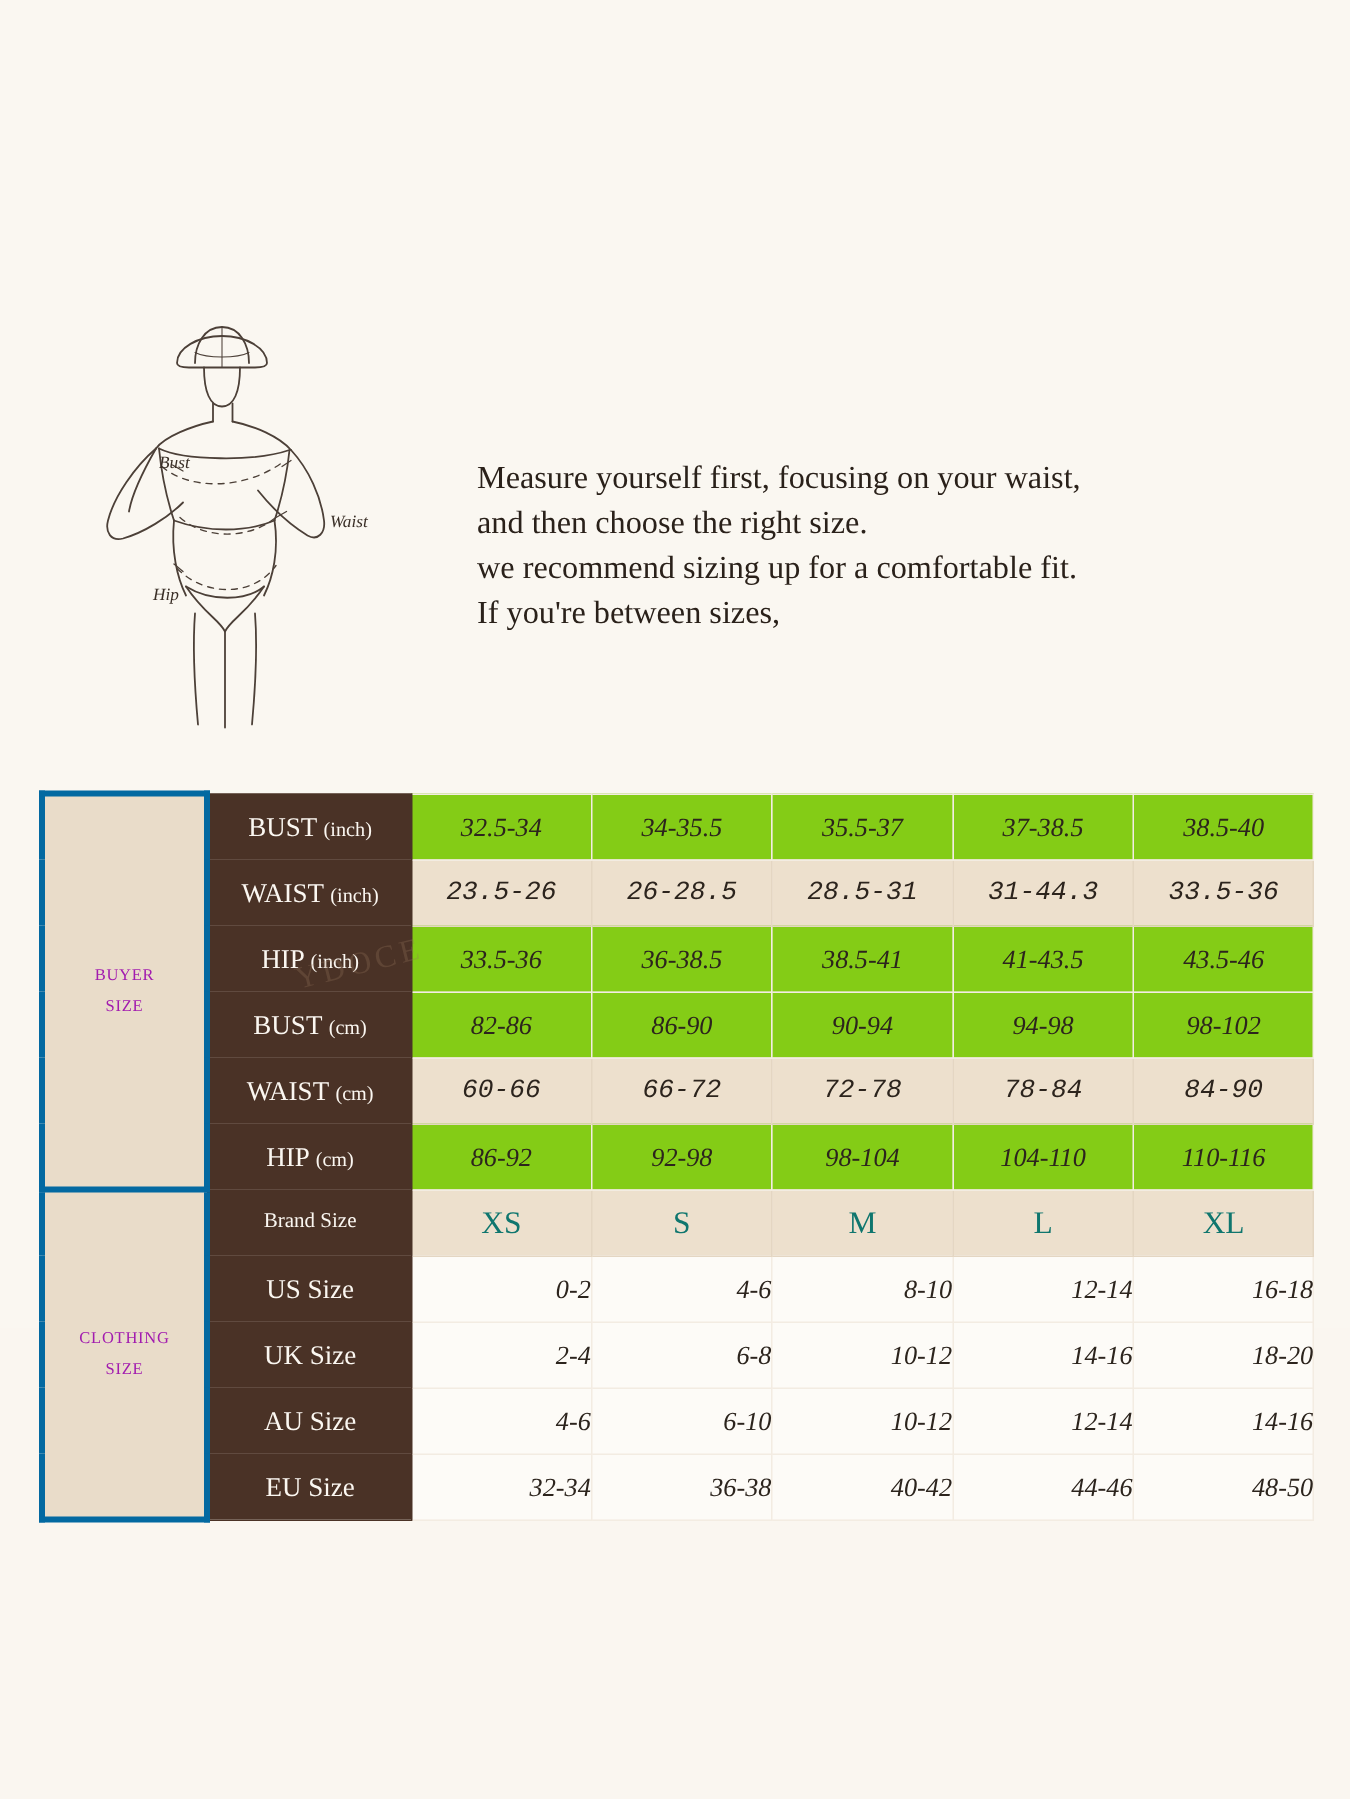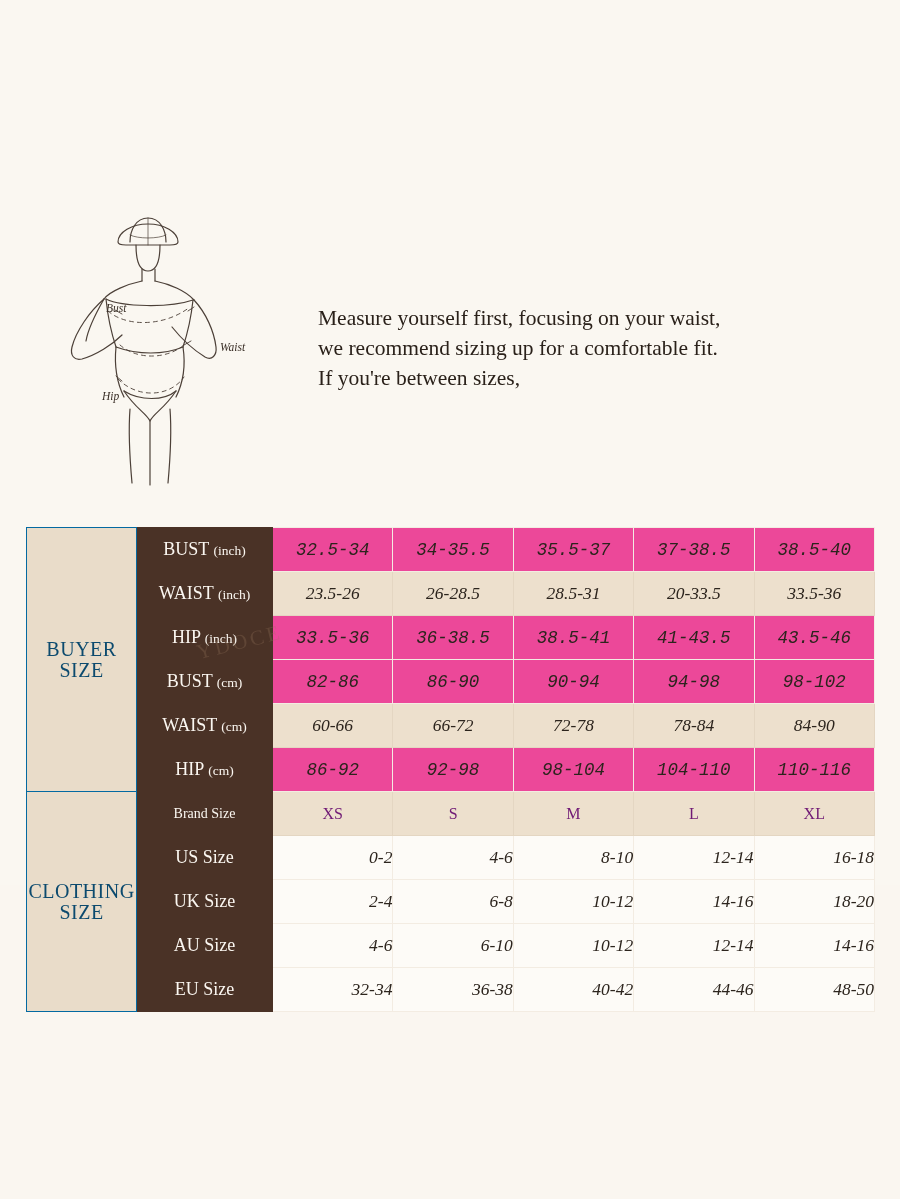--- a/index.html
+++ b/index.html
@@ -84,51 +84,51 @@
     height: 43px;
     padding: 0;
   }
 
   col.c-group { width: 110px; }
   col.c-label { width: 136px; }
   col.c-val   { width: 120.4px; }
 
   .group-cell {
     background: #e9dcc9;
-    color: #0c4a6e;
+    color: #a21caf;
     font-style: normal;
-    font-size: 20px;
+    font-size: 11px;
     letter-spacing: 0.5px;
     line-height: 21px;
-    border: 1px solid #0369a1;
+    border: 4px solid #0369a1;
   }
 
   .label-cell {
     background: #4a3226;
     color: #fbf7f1;
     font-style: normal;
     font-size: 18px;
     border: 1px solid #4a3226;
     text-align: center;
     white-space: nowrap;
   }
   .label-cell .unit {
     font-size: 13.5px;
     margin-top: 44px;
   }
 
-  .row-light td.val { background: #ec4899; font-family: Liberation Mono, monospace; }
+  .row-light td.val { background: #84cc16; }
   .row-tan  td.val  { background: #ede0cd; }
-  .row-tan  td.val  { border-color: #e4d6c2; }
+  .row-tan  td.val  { border-color: #e4d6c2; font-family: Liberation Mono, monospace; }
 
   .brand-row td.val {
     background: #ede0cd;
-    color: #701a75;
+    color: #0f766e;
     font-style: normal;
-    font-size: 16px;
+    font-size: 21px;
     border-color: #e4d6c2;
   }
   .brand-row td.label-cell {
     font-size: 14px;
   }
 
   .clothing-light td.val { background: #fdfbf7; text-align: right; }
 
   
   .watermark {
@@ -201,20 +201,21 @@
         <g font-family="Liberation Serif, serif" font-style="italic" font-size="11.5" fill="#3a2f27">
           <text x="46" y="117">Bust</text>
           <text x="160" y="156">Waist</text>
           <text x="42" y="205">Hip</text>
         </g>
       </svg>
     </div>
 
     <div class="intro">
       <div>Measure yourself first, focusing on your waist,</div>
+      <div>and then choose the right size.</div>
       <div>we recommend sizing up for a comfortable fit.</div>
       <div>If you're between sizes,</div>
     </div>
   </div>
 
   <div class="table-wrap">
     <table>
       <colgroup>
         <col class="c-group">
         <col class="c-label">
@@ -243,21 +244,21 @@
         </tr>
 
         <tr class="row-tan">
           <td class="label-cell">
             <span>WAIST</span>
             <span class="unit">(inch)</span>
           </td>
           <td class="val">23.5-26</td>
           <td class="val">26-28.5</td>
           <td class="val">28.5-31</td>
-          <td class="val">20-33.5</td>
+          <td class="val">31-44.3</td>
           <td class="val">33.5-36</td>
         </tr>
 
         <tr class="row-light">
           <td class="label-cell">
             <span>HIP</span>
             <span class="unit">(inch)</span>
           </td>
           <td class="val">33.5-36</td>
           <td class="val">36-38.5</td>

